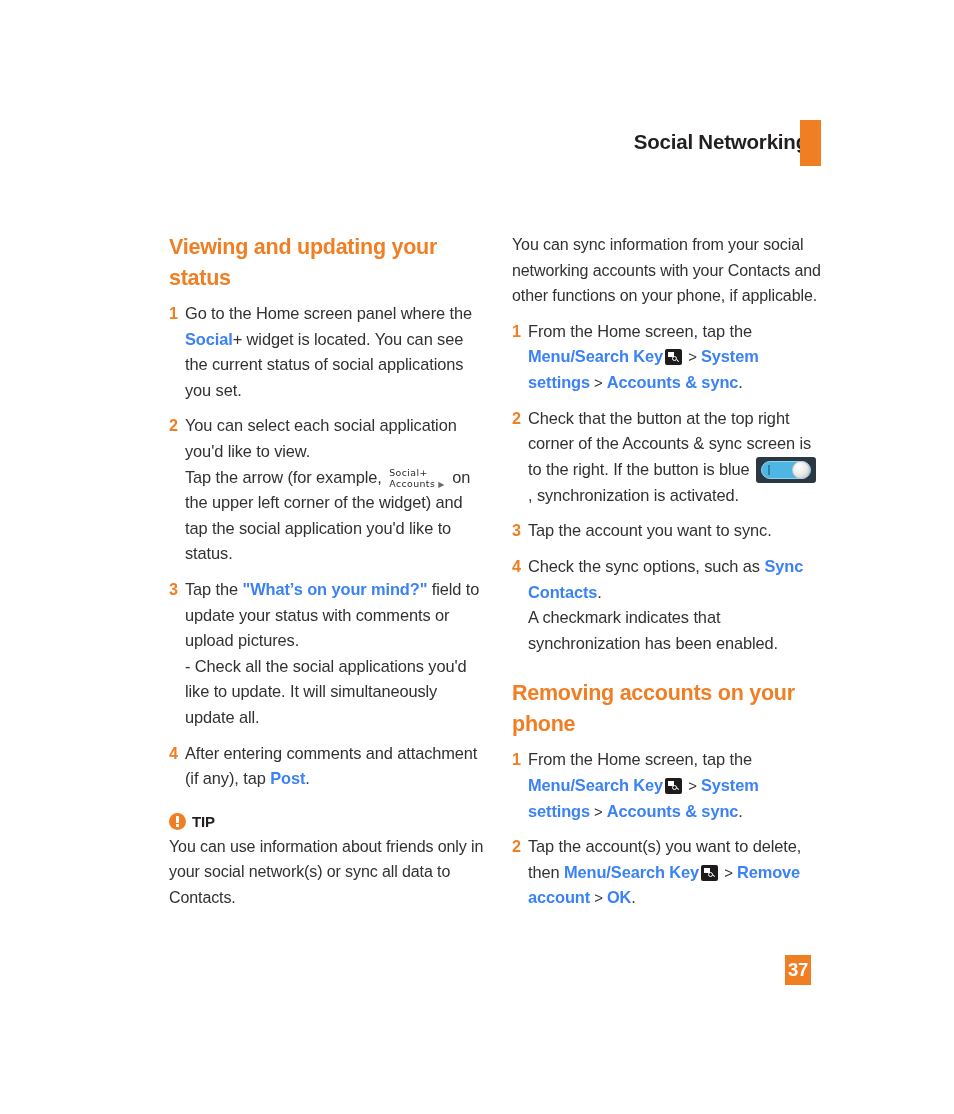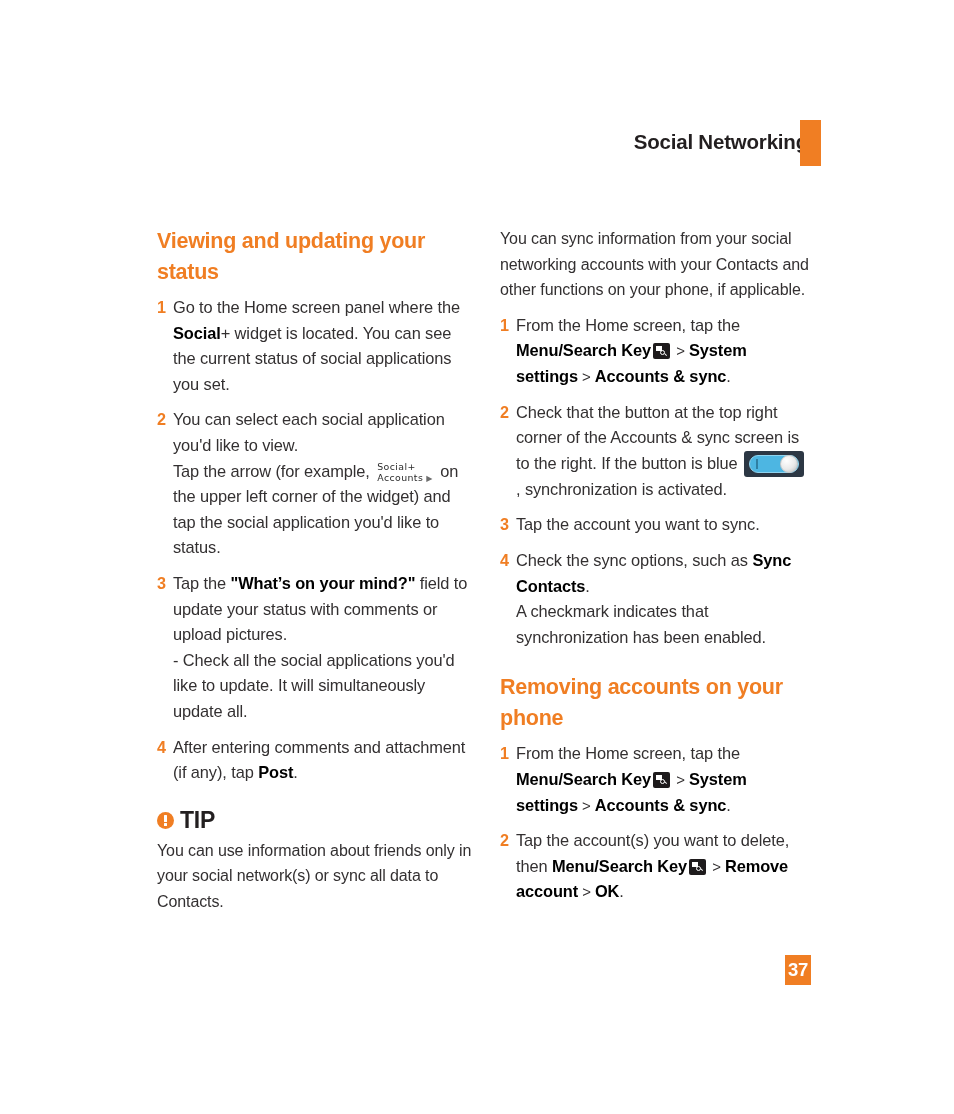--- a/index.html
+++ b/index.html
@@ -45,21 +45,22 @@
 
   
   .columns {
     position: absolute;
     top: 216px;
     left: 0;
     width: 954px;
   }
   .col {
     position: absolute;
-    top: 10px;
+    top: 16px;
+    margin-left: 12px;
   }
   .col-left  { left: 157px; width: 318px; }
   .col-right { left: 500px; width: 310px; }
 
   h2.section-title {
     margin: 0 0 7px 0;
     font-size: 21.5px;
     line-height: 31px;
     font-weight: bold;
     color: #f07e23;
@@ -91,21 +92,21 @@
   }
   ol.steps > li:last-child { margin-bottom: 0; }
   .step-num {
     position: absolute;
     left: 0;
     top: 0;
     color: #f07e23;
     font-weight: bold;
     font-size: 16.2px;
   }
-  b, .b { font-weight: bold; color: #000000; }
+  b, .b { font-weight: bold; color: #3b82f6; }
   .gt { font-weight: normal; font-size: 15px; color: #333031; }
 
   
   .widget-inline {
     display: inline-block;
     vertical-align: -4px;
     margin: 0 3px;
     background: #ffffff;
     line-height: 10.5px;
     font-size: 9.4px;
@@ -231,21 +232,21 @@
   .tip-icon .dot {
     position: absolute;
     left: 7px;
     top: 11.6px;
     width: 3px;
     height: 2.6px;
     background: #ffffff;
     border-radius: 0.5px;
   }
   .tip-label {
-    font-size: 23px;
+    font-size: 15px;
     font-weight: bold;
     color: #231f20;
     letter-spacing: -0.2px;
   }
 
   
   .page-number {
     position: absolute;
     left: 785px;
     top: 955px;

